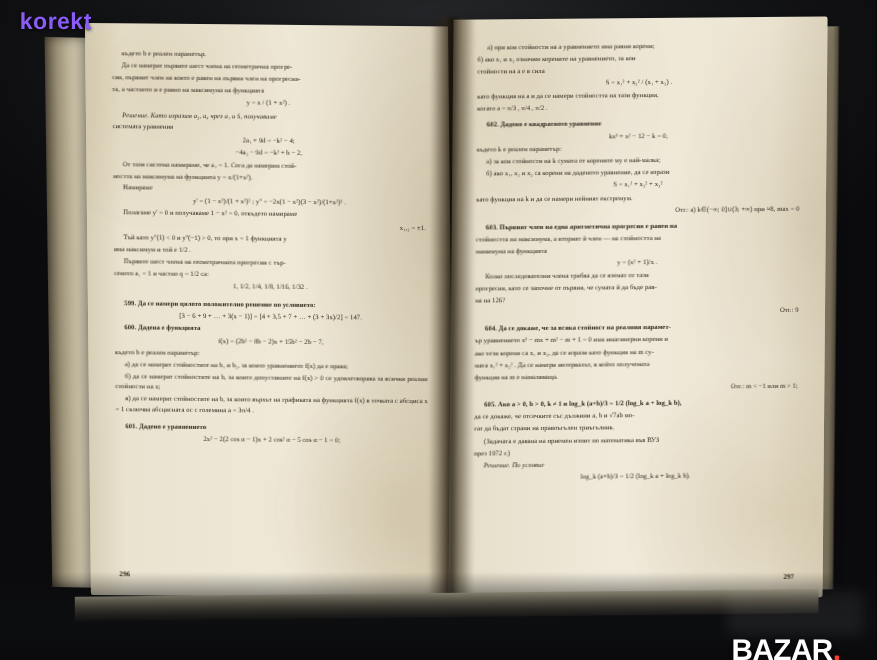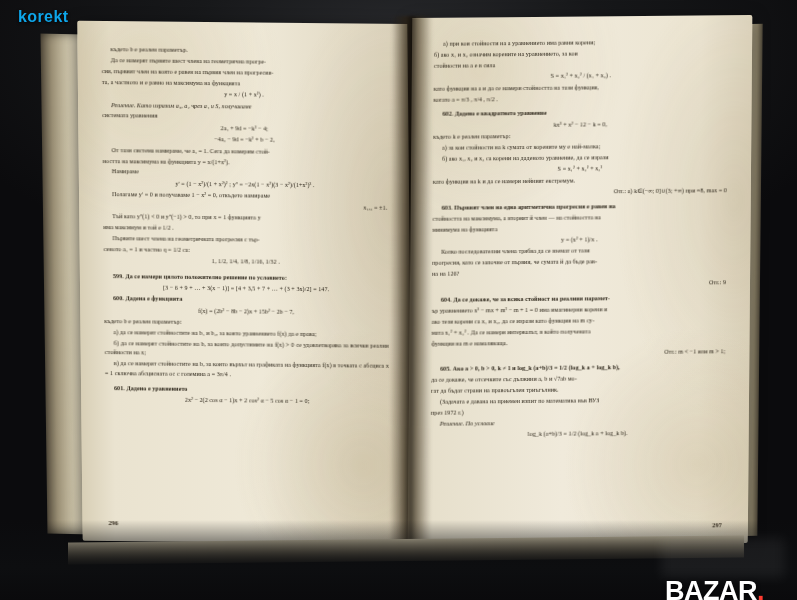--- a/index.html
+++ b/index.html
@@ -114,22 +114,22 @@
   .folio{position:absolute;bottom:14px;font-size:6.4px;font-weight:bold;color:#32291a;}
   .folio-l{left:26px;}
   .folio-r{right:26px;}
 
   
   .softer{filter:blur(.18px);}
 
   
   .wm-korekt{
     position:absolute;left:18px;top:8px;
-    color:#0ea5e9;font-family:"Liberation Sans",sans-serif;
-    font-weight:bold;font-size:16px;letter-spacing:.4px;
+    color:#8b5cf6;font-family:"Liberation Sans",sans-serif;
+    font-weight:bold;font-size:21px;letter-spacing:.4px;
     text-shadow:0 1px 3px rgba(0,0,0,.85);
   }
   .wm-bazar{
     position:absolute;right:12px;bottom:8px;
     width:120px;height:52px;
   }
   .wm-bazar .big{
     font-family:"Liberation Sans",sans-serif;
     font-weight:bold;font-size:27px;color:#ffffff;
     letter-spacing:-0.5px;line-height:27px;

